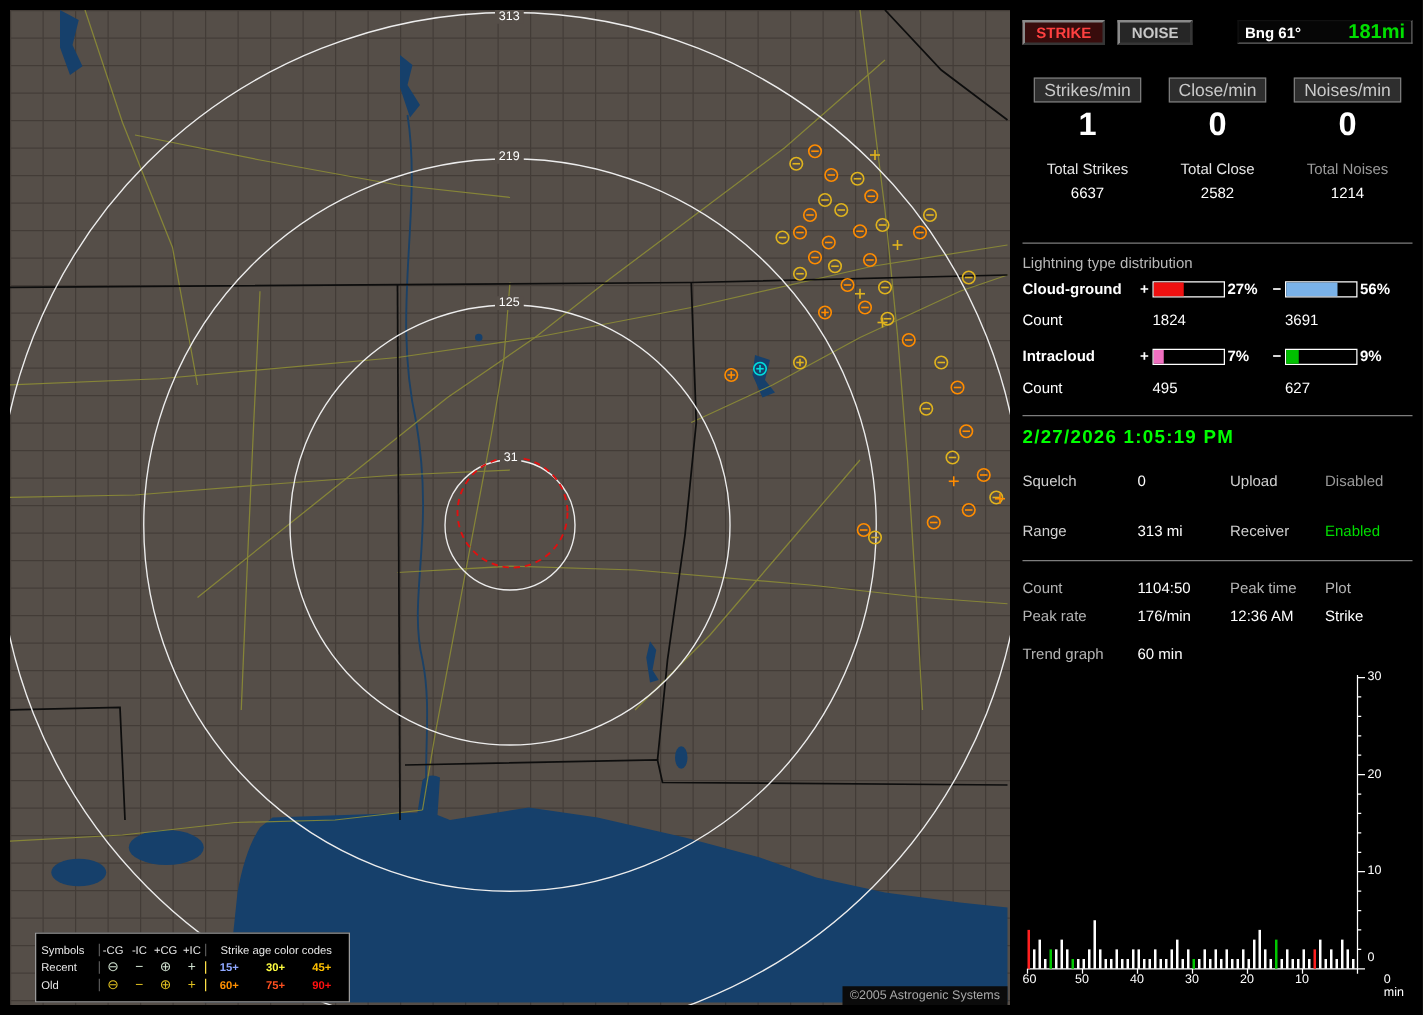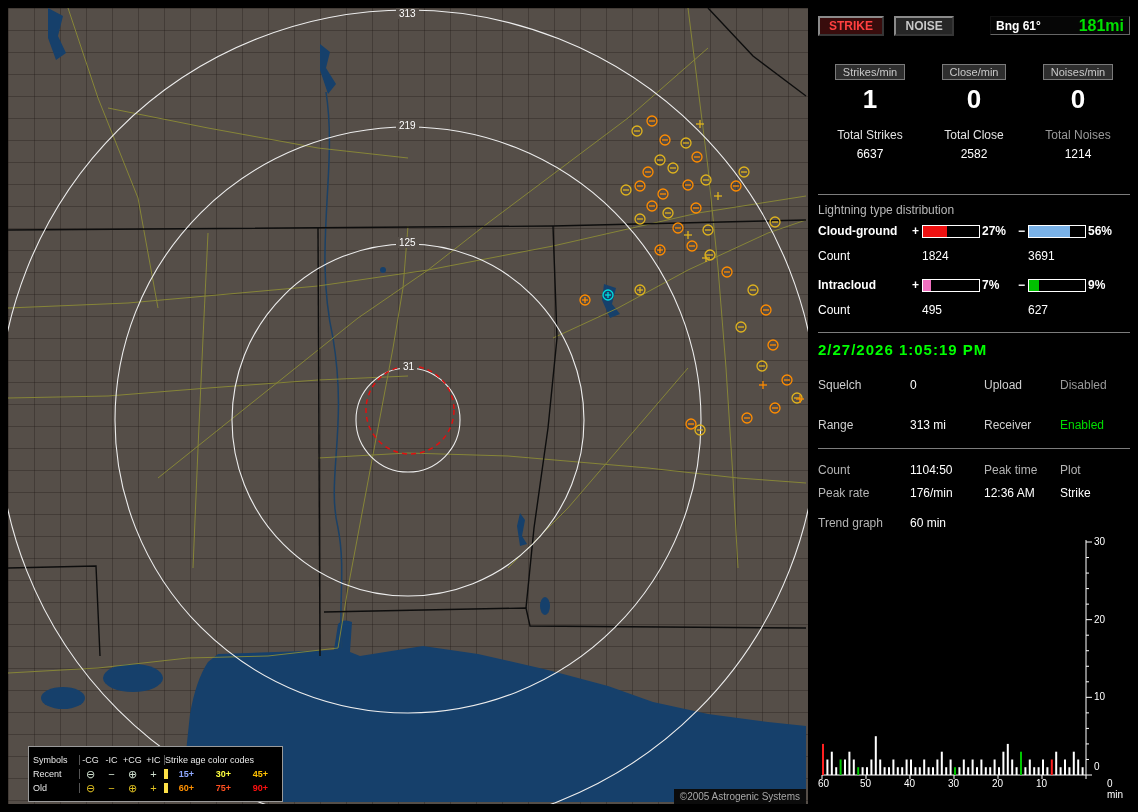--- a/index.html
+++ b/index.html
@@ -12,40 +12,40 @@
   .rl0{left:388px;top:0px;}
   .rl1{left:388px;top:112px;}
   .rl2{left:388px;top:229px;}
   .rl3{left:392px;top:353px;}
   .legend{position:absolute;left:20px;bottom:2px;background:#000;border:1px solid #9a9a9a;
           font-size:9px;color:#e8e8e8;padding:6px 2px;}
   .lg-row{display:flex;align-items:center;height:14px;}
   .lg-c0{width:46px;padding-left:2px;border-right:1px solid #555;}
   .lg-c{width:21px;text-align:center;}
   .lg-sym{font-size:11px;line-height:10px;}
-  .lg-age-title{width:112px;text-align:left;border-left:1px solid #555;}
-  .lg-ages{width:112px;display:flex;border-left:4px solid #fde047;}
+  .lg-age-title{width:112px;text-align:center;border-left:1px solid #555;}
+  .lg-ages{width:112px;display:flex;border-left:1px solid #fde047;}
   .lg-age{width:37px;text-align:center;font-weight:bold;}
   .copyright{position:absolute;right:2px;bottom:0;background:#0b0b0b;color:#a8a8a8;
              font-size:10px;padding:2px 6px;}
   
   .panel{position:absolute;left:818px;top:8px;width:312px;height:796px;background:#000;color:#fff;}
   .p-abs{position:absolute;}
   .btn{border:2px outset #8a8a8a;font-weight:bold;font-size:12px;padding:1px 9px;cursor:pointer;
        font-family:"Liberation Sans",sans-serif;}
   .btn-strike{background:#380c0c;color:#ff4040;}
   .btn-noise{background:#262626;color:#c8c8c8;}
   .bng-box{position:absolute;left:172px;top:0;width:140px;height:19px;border:1px inset #666;
            background:#060606;display:flex;justify-content:space-between;align-items:center;
            padding:0 5px;box-sizing:border-box;}
   .bng-b{color:#fff;font-weight:bold;font-size:12px;}
   .bng-d{color:#00e000;font-weight:bold;font-size:16px;}
   .col3{position:absolute;width:104px;text-align:center;}
   .chip{display:inline-block;border:1px solid #7a7a7a;background:#2e2e2e;color:#c9c9c9;
-        font-size:11px;padding:1px 7px;}
+        font-size:14px;padding:1px 7px;}
   .bignum{font-size:26px;font-weight:bold;color:#fff;}
   .tlabel{font-size:12px;color:#e4e4e4;}
   .tlabel.dim{color:#9a9a9a;}
   .tval{font-size:12px;color:#fff;}
   .hr{position:absolute;left:0;width:312px;height:1px;background:#7d7d7d;}
   .sec-title{font-size:12px;color:#b8b8b8;}
   .d-label{position:absolute;left:0;font-size:12px;color:#fff;}
   .d-sign{position:absolute;font-size:12px;color:#fff;font-weight:bold;}
   .d-box{position:absolute;top:1px;width:56px;height:11px;border:1px solid #fff;background:#000;
          display:block;}

